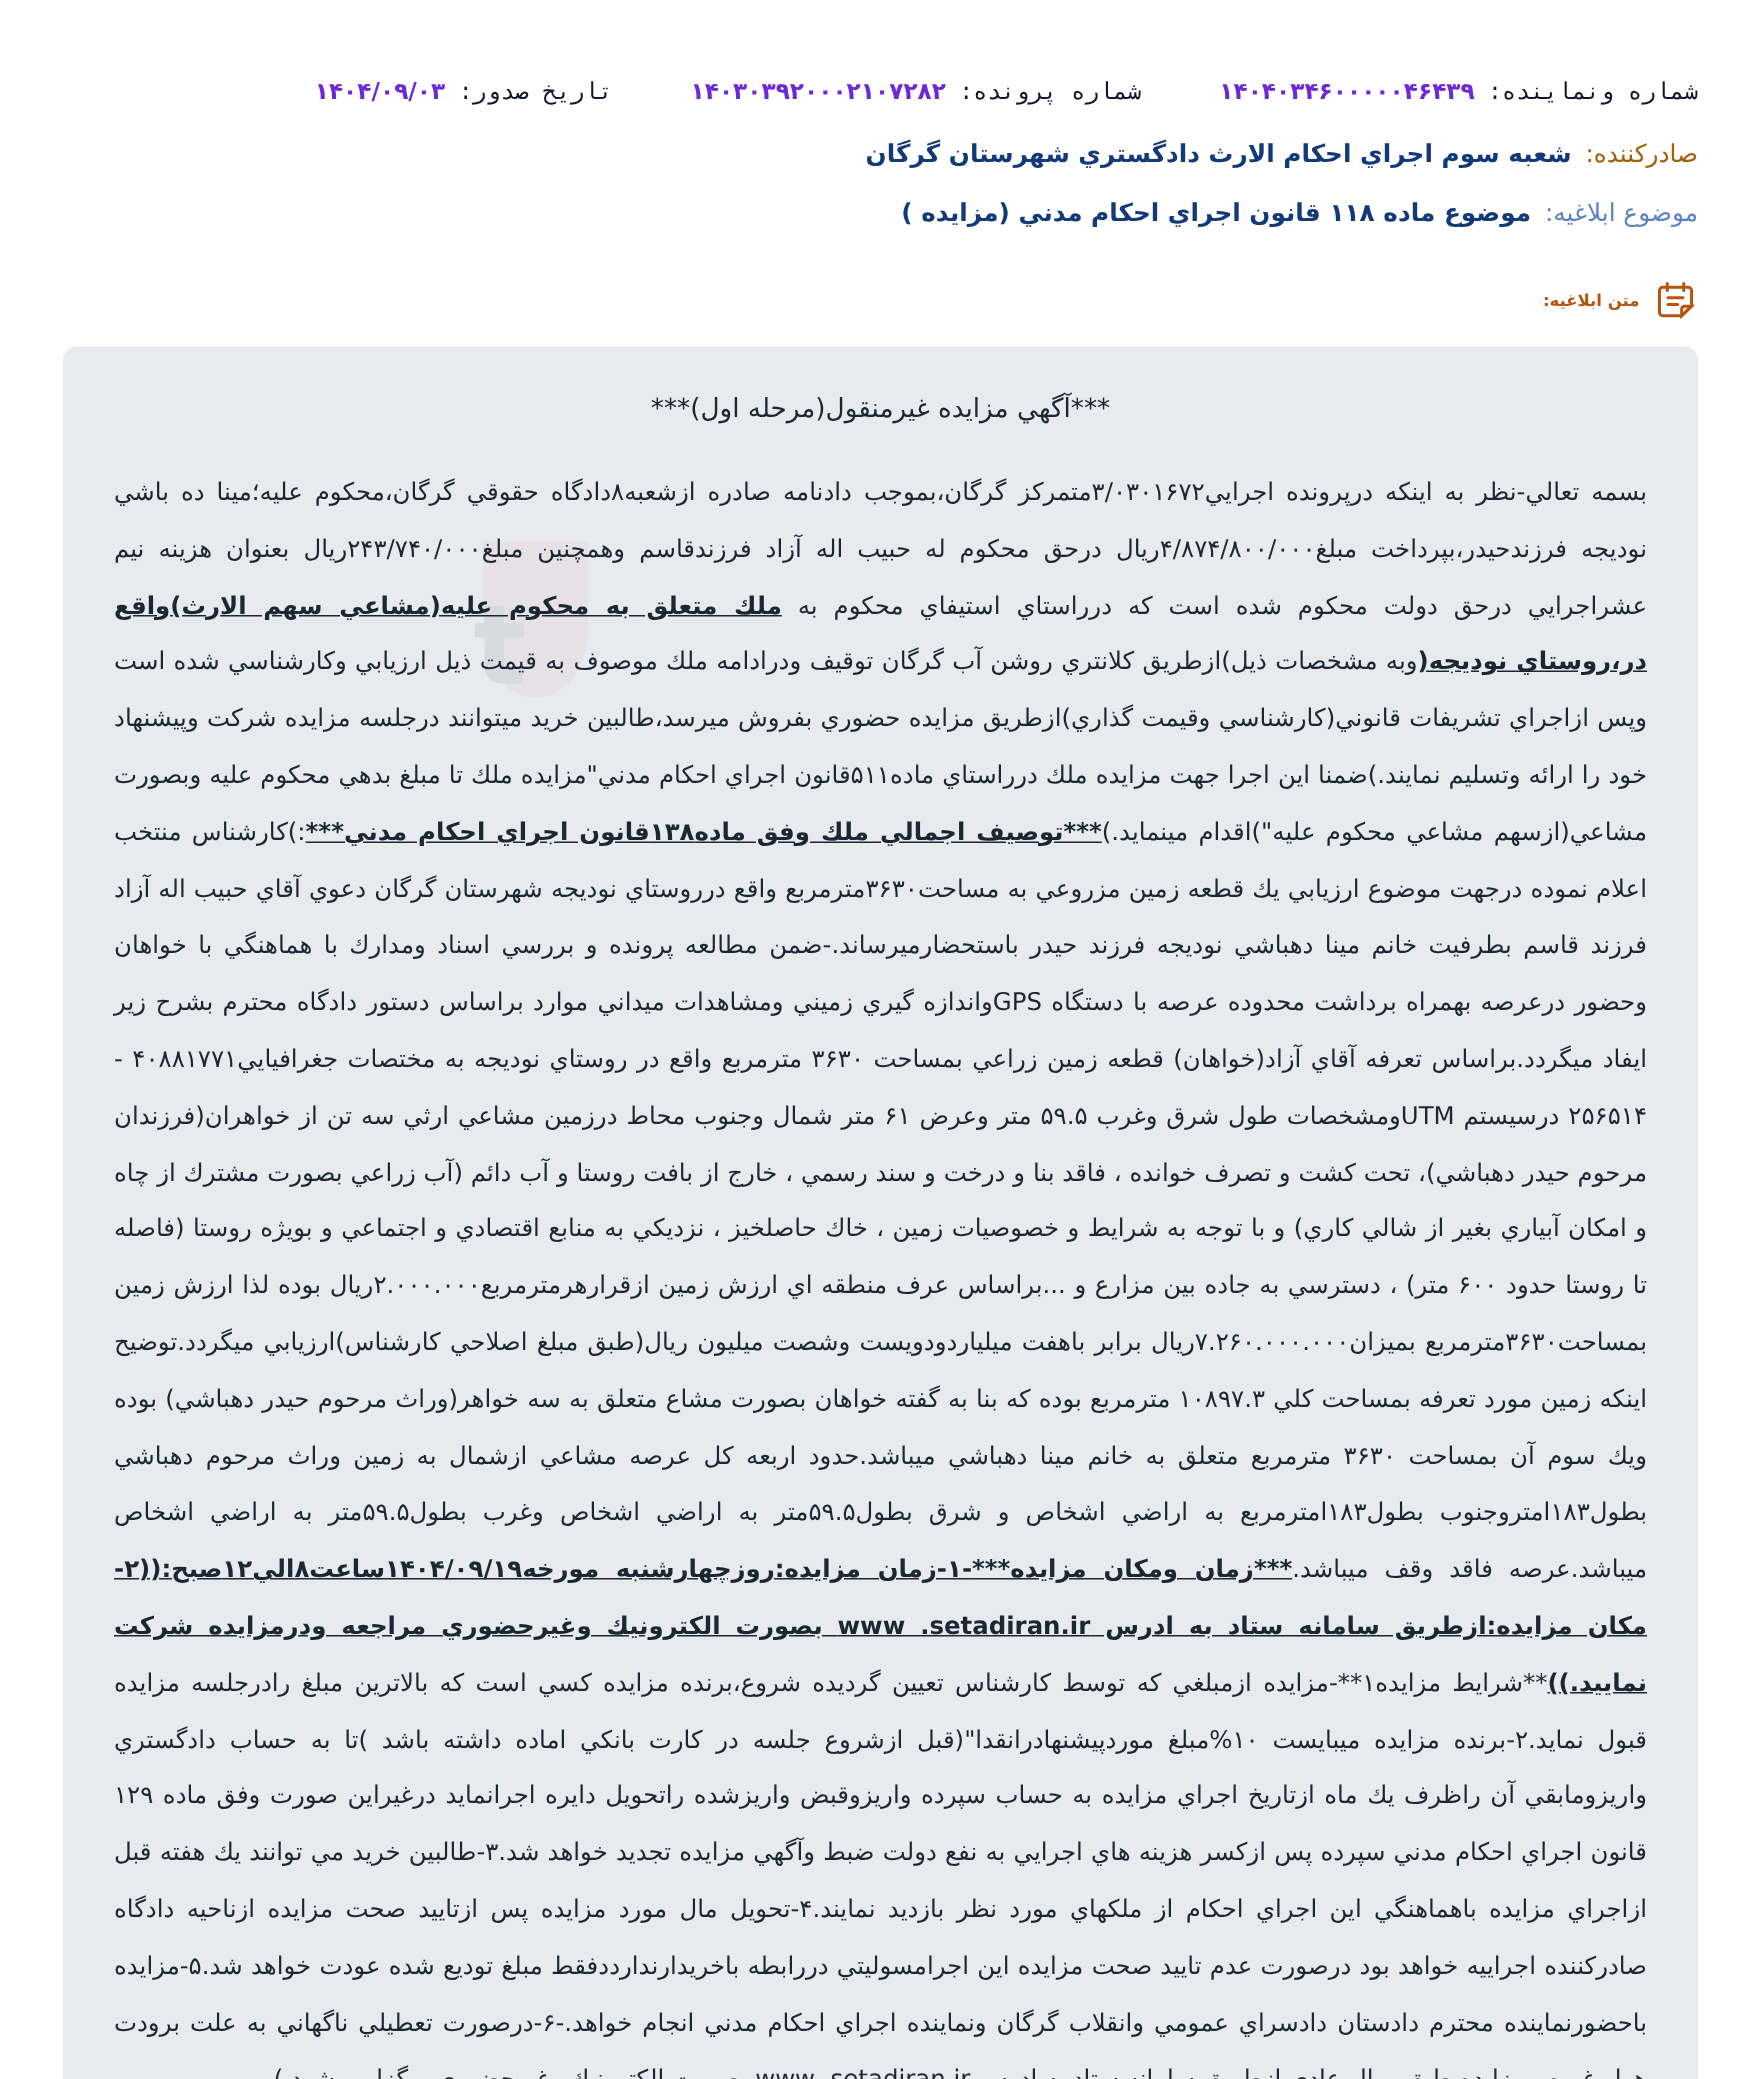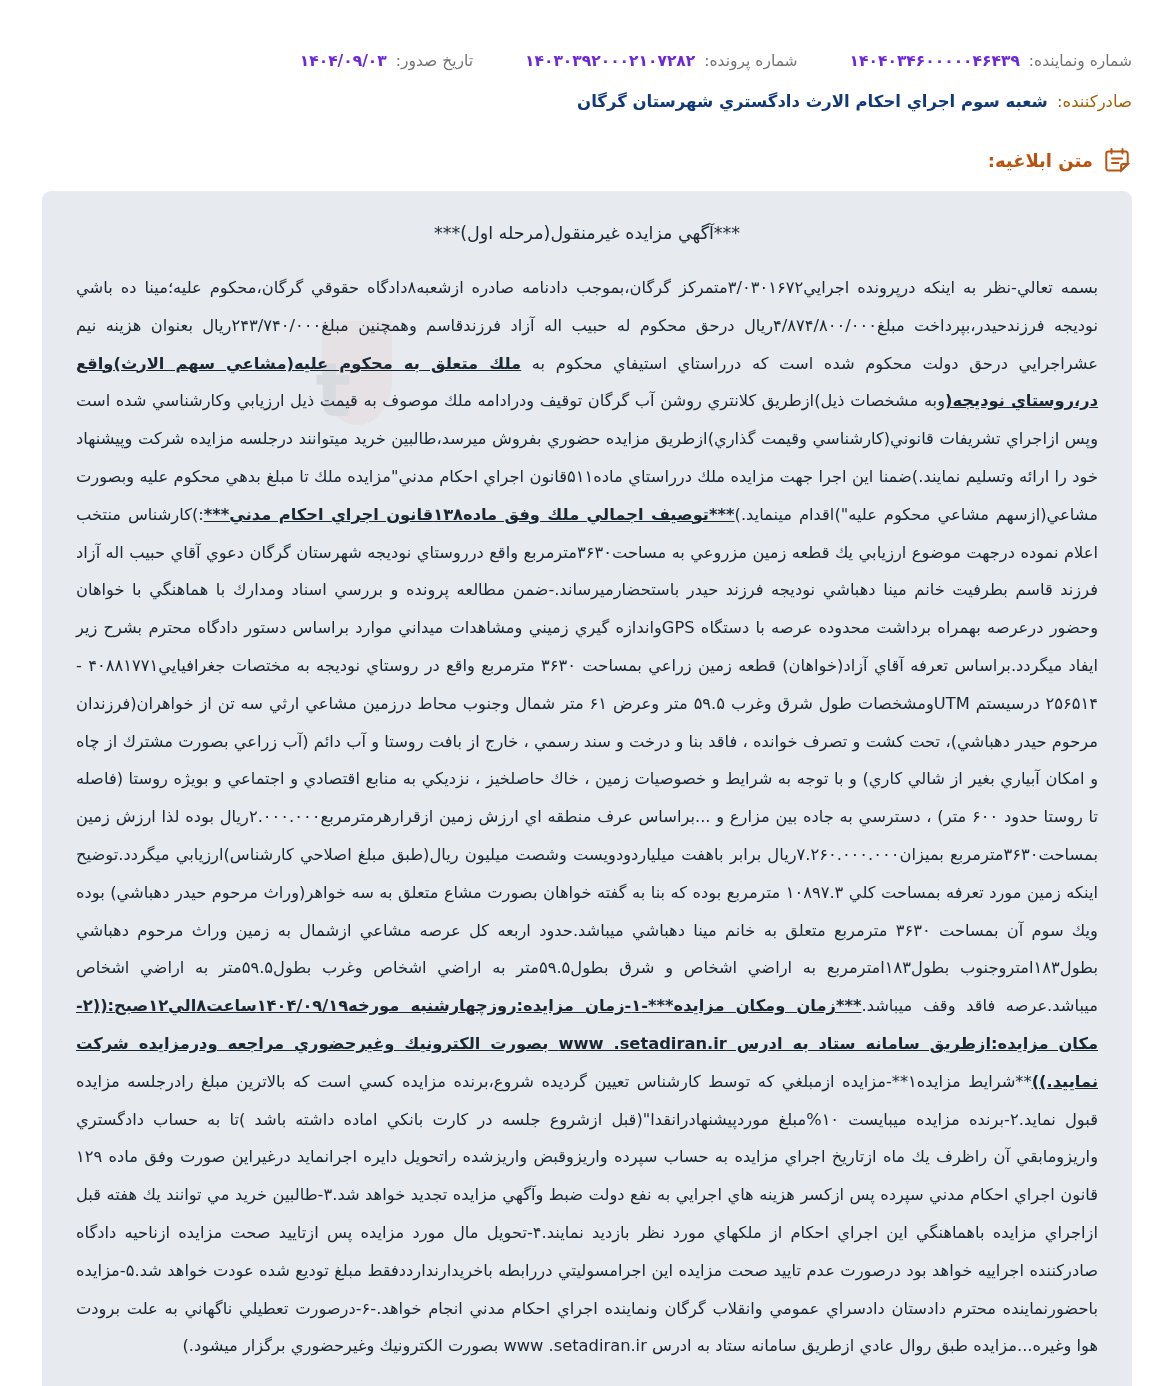--- a/index.html
+++ b/index.html
@@ -33,22 +33,23 @@
     padding: 52px 42px 0 42px;
     font-size: 15.5px;
     color: #1d4f9c;
     direction: rtl;
   }
   .meta-item {
     white-space: nowrap;
     letter-spacing: 0;
   }
   .meta-label {
-    color: #737373;
+    color: #0f172a;
     font-weight: normal;
+    font-family: Liberation Mono, monospace;
   }
   .meta-value {
     color: #6d28d9;
     font-weight: bold;
     margin-right: 4px;
   }
 
   .issuer-row {
     padding: 22px 42px 0 42px;
     font-size: 16.5px;
@@ -79,21 +80,21 @@
   }
   .note-icon {
     width: 30px;
     height: 30px;
     display: inline-block;
     flex: 0 0 auto;
   }
   .section-head-text {
     color: #b8540f;
     font-weight: bold;
-    font-size: 18px;
+    font-size: 11px;
     margin-left: 36px;
   }
 
   
   .card {
     margin: 16px 42px 0 42px;
     background: #e7eaee;
     border-radius: 9px;
     padding: 30px 34px 34px 34px;
     position: relative;
@@ -163,20 +164,24 @@
       <span class="meta-label">تاریخ صدور:</span>
       <span class="meta-value">۱۴۰۴/۰۹/۰۳</span>
     </div>
   </div>
 
   <div class="issuer-row">
     <span class="issuer-label">صادرکننده:</span>
     <span class="issuer-value">شعبه سوم اجراي احكام الارث دادگستري شهرستان گرگان</span>
   </div>
 
+  <div class="subject-row">
+    <span class="subject-label">موضوع ابلاغیه:</span>
+    <span class="subject-value">موضوع ماده ۱۱۸ قانون اجراي احكام مدني (مزایده )</span>
+  </div>
 
   <div class="section-head">
     <span class="note-icon">
       <svg viewBox="0 0 30 30" width="30" height="30" aria-hidden="true">
         <path d="M6.5 6.5 h17 a2.2 2.2 0 0 1 2.2 2.2 v10.4 l-6.6 6.4 h-12.6 a2.2 2.2 0 0 1 -2.2 -2.2 v-14.6 a2.2 2.2 0 0 1 2.2 -2.2 z" fill="none" stroke="#b8540f" stroke-width="2"></path>
         <path d="M25.7 19.1 l-6.6 6.4 v-4.4 a2 2 0 0 1 2 -2 z" fill="none" stroke="#b8540f" stroke-width="2"></path>
         <line x1="9.5" y1="4" x2="9.5" y2="8.6" stroke="#b8540f" stroke-width="2" stroke-linecap="round"></line>
         <line x1="20.5" y1="4" x2="20.5" y2="8.6" stroke="#b8540f" stroke-width="2" stroke-linecap="round"></line>
         <line x1="10" y1="13.5" x2="20" y2="13.5" stroke="#b8540f" stroke-width="2" stroke-linecap="round"></line>
         <line x1="10" y1="18" x2="16.5" y2="18" stroke="#b8540f" stroke-width="2" stroke-linecap="round"></line>

